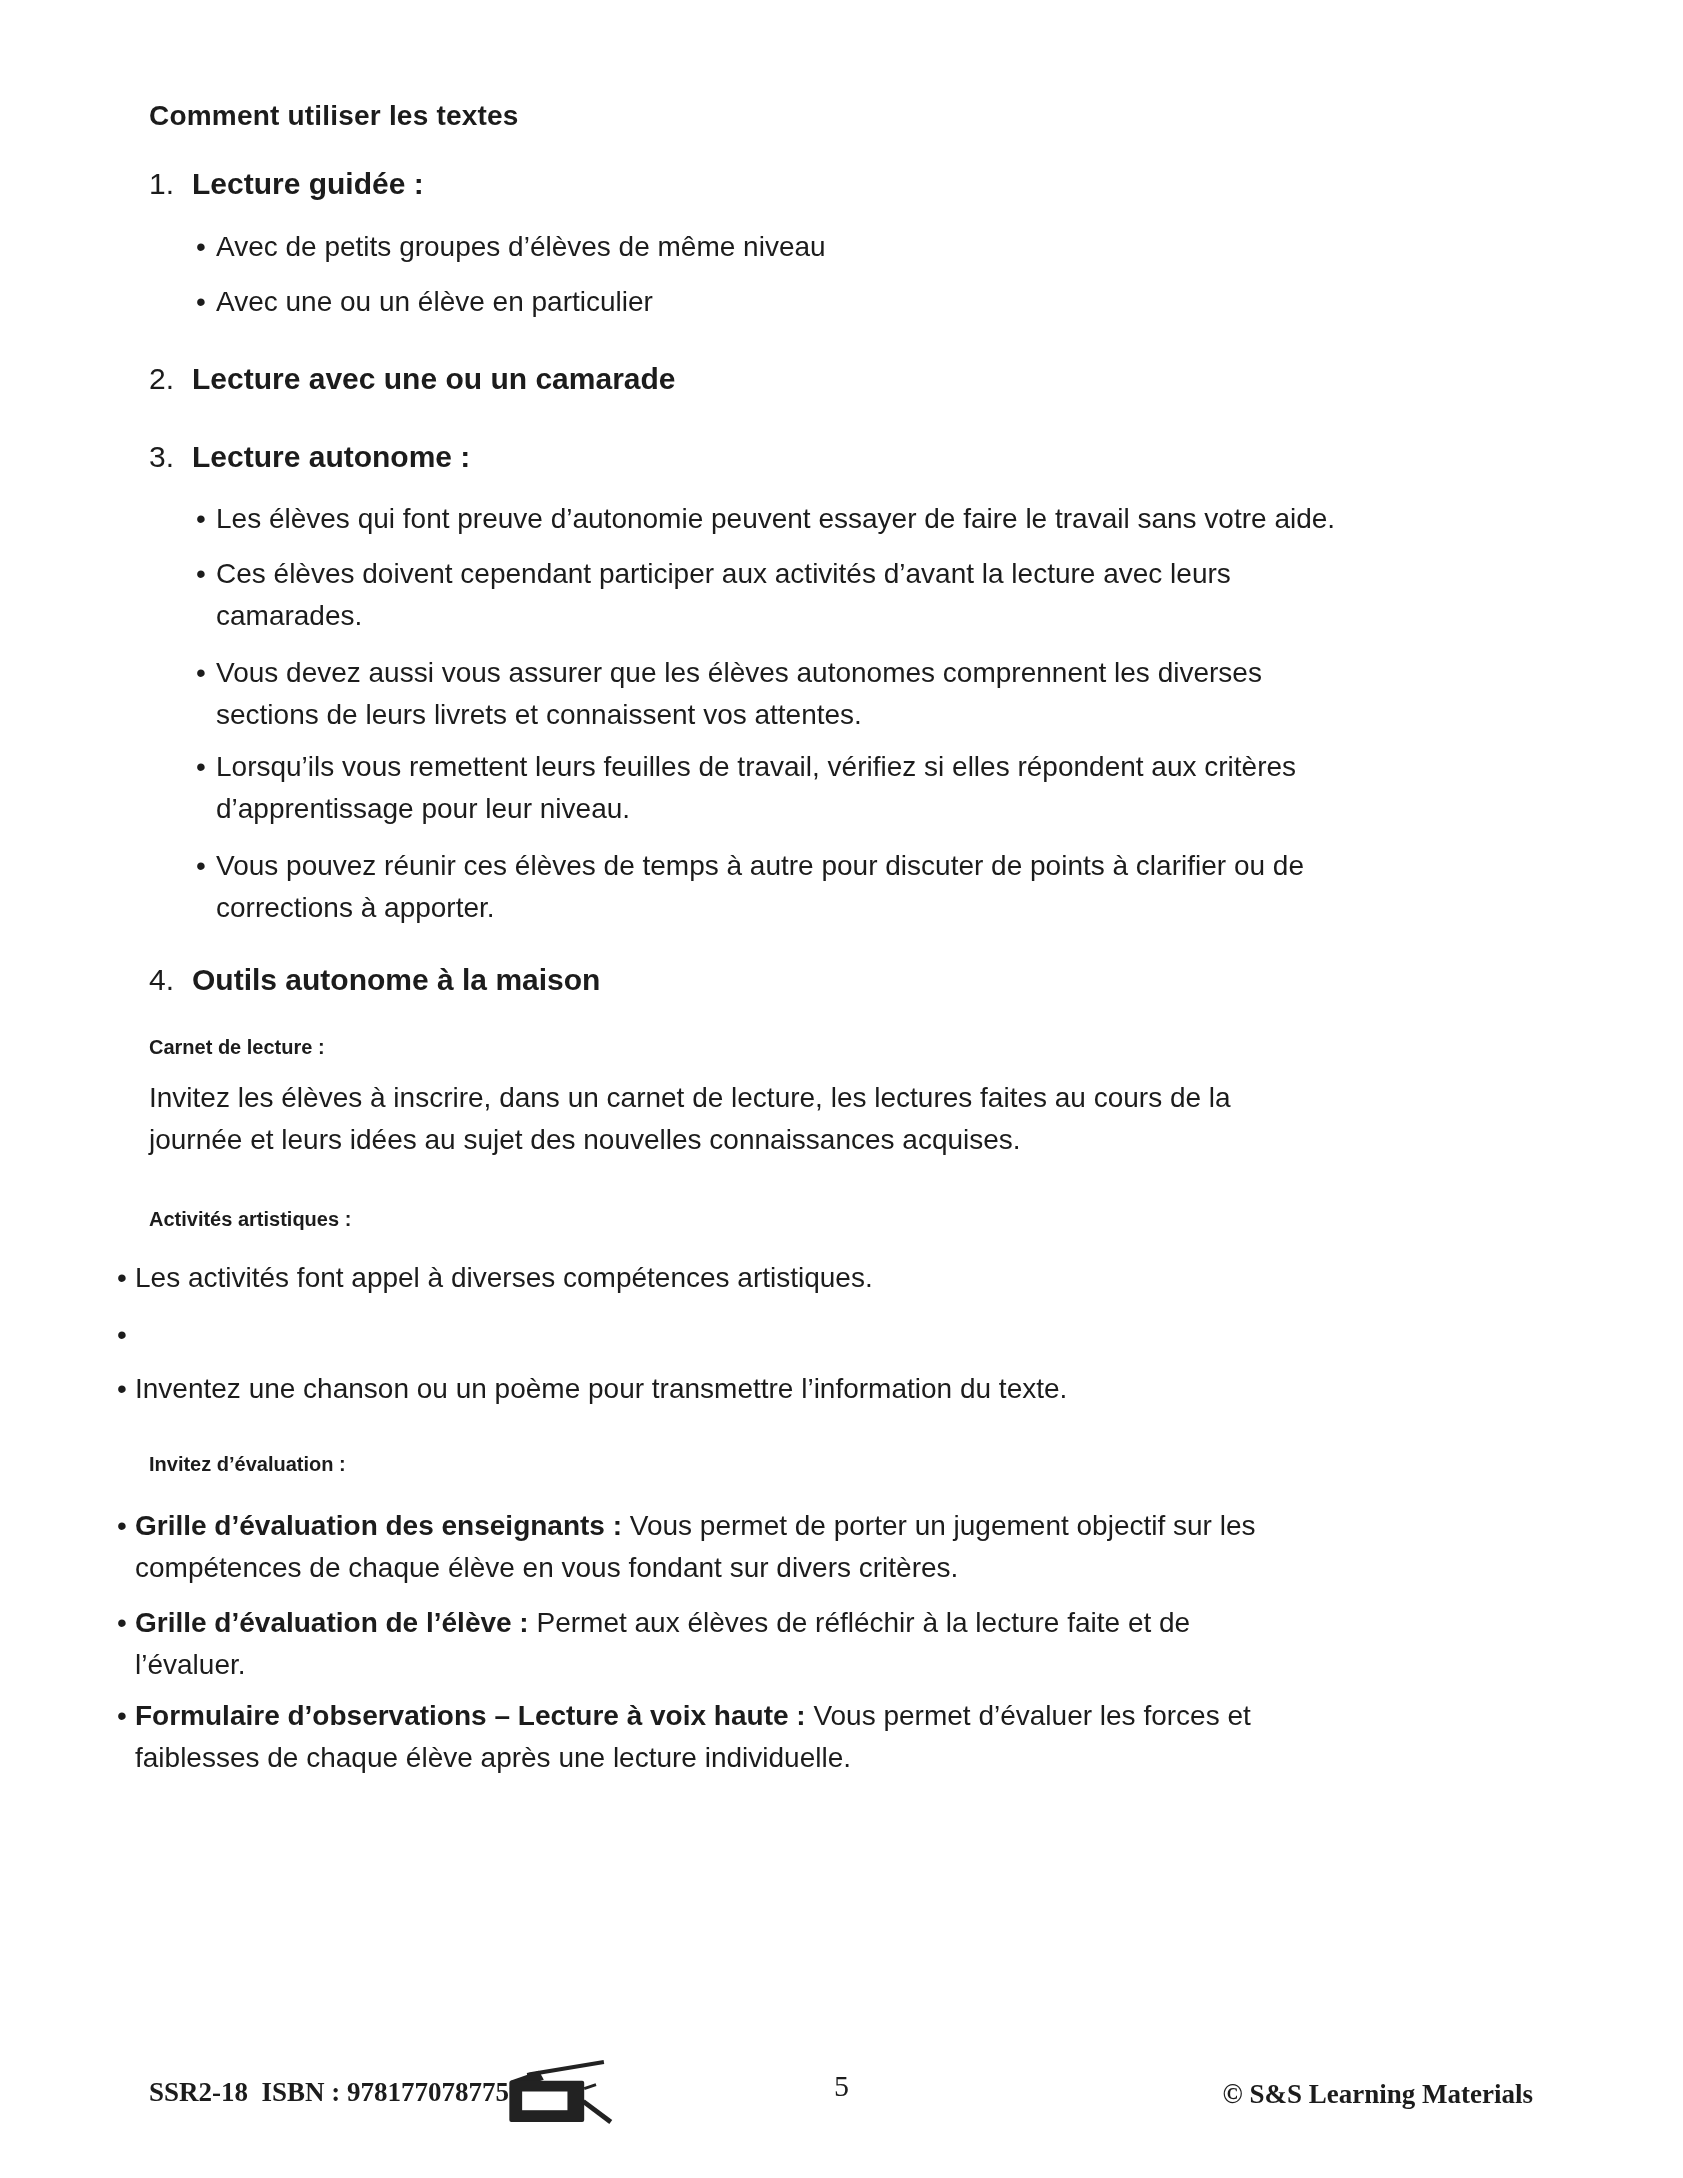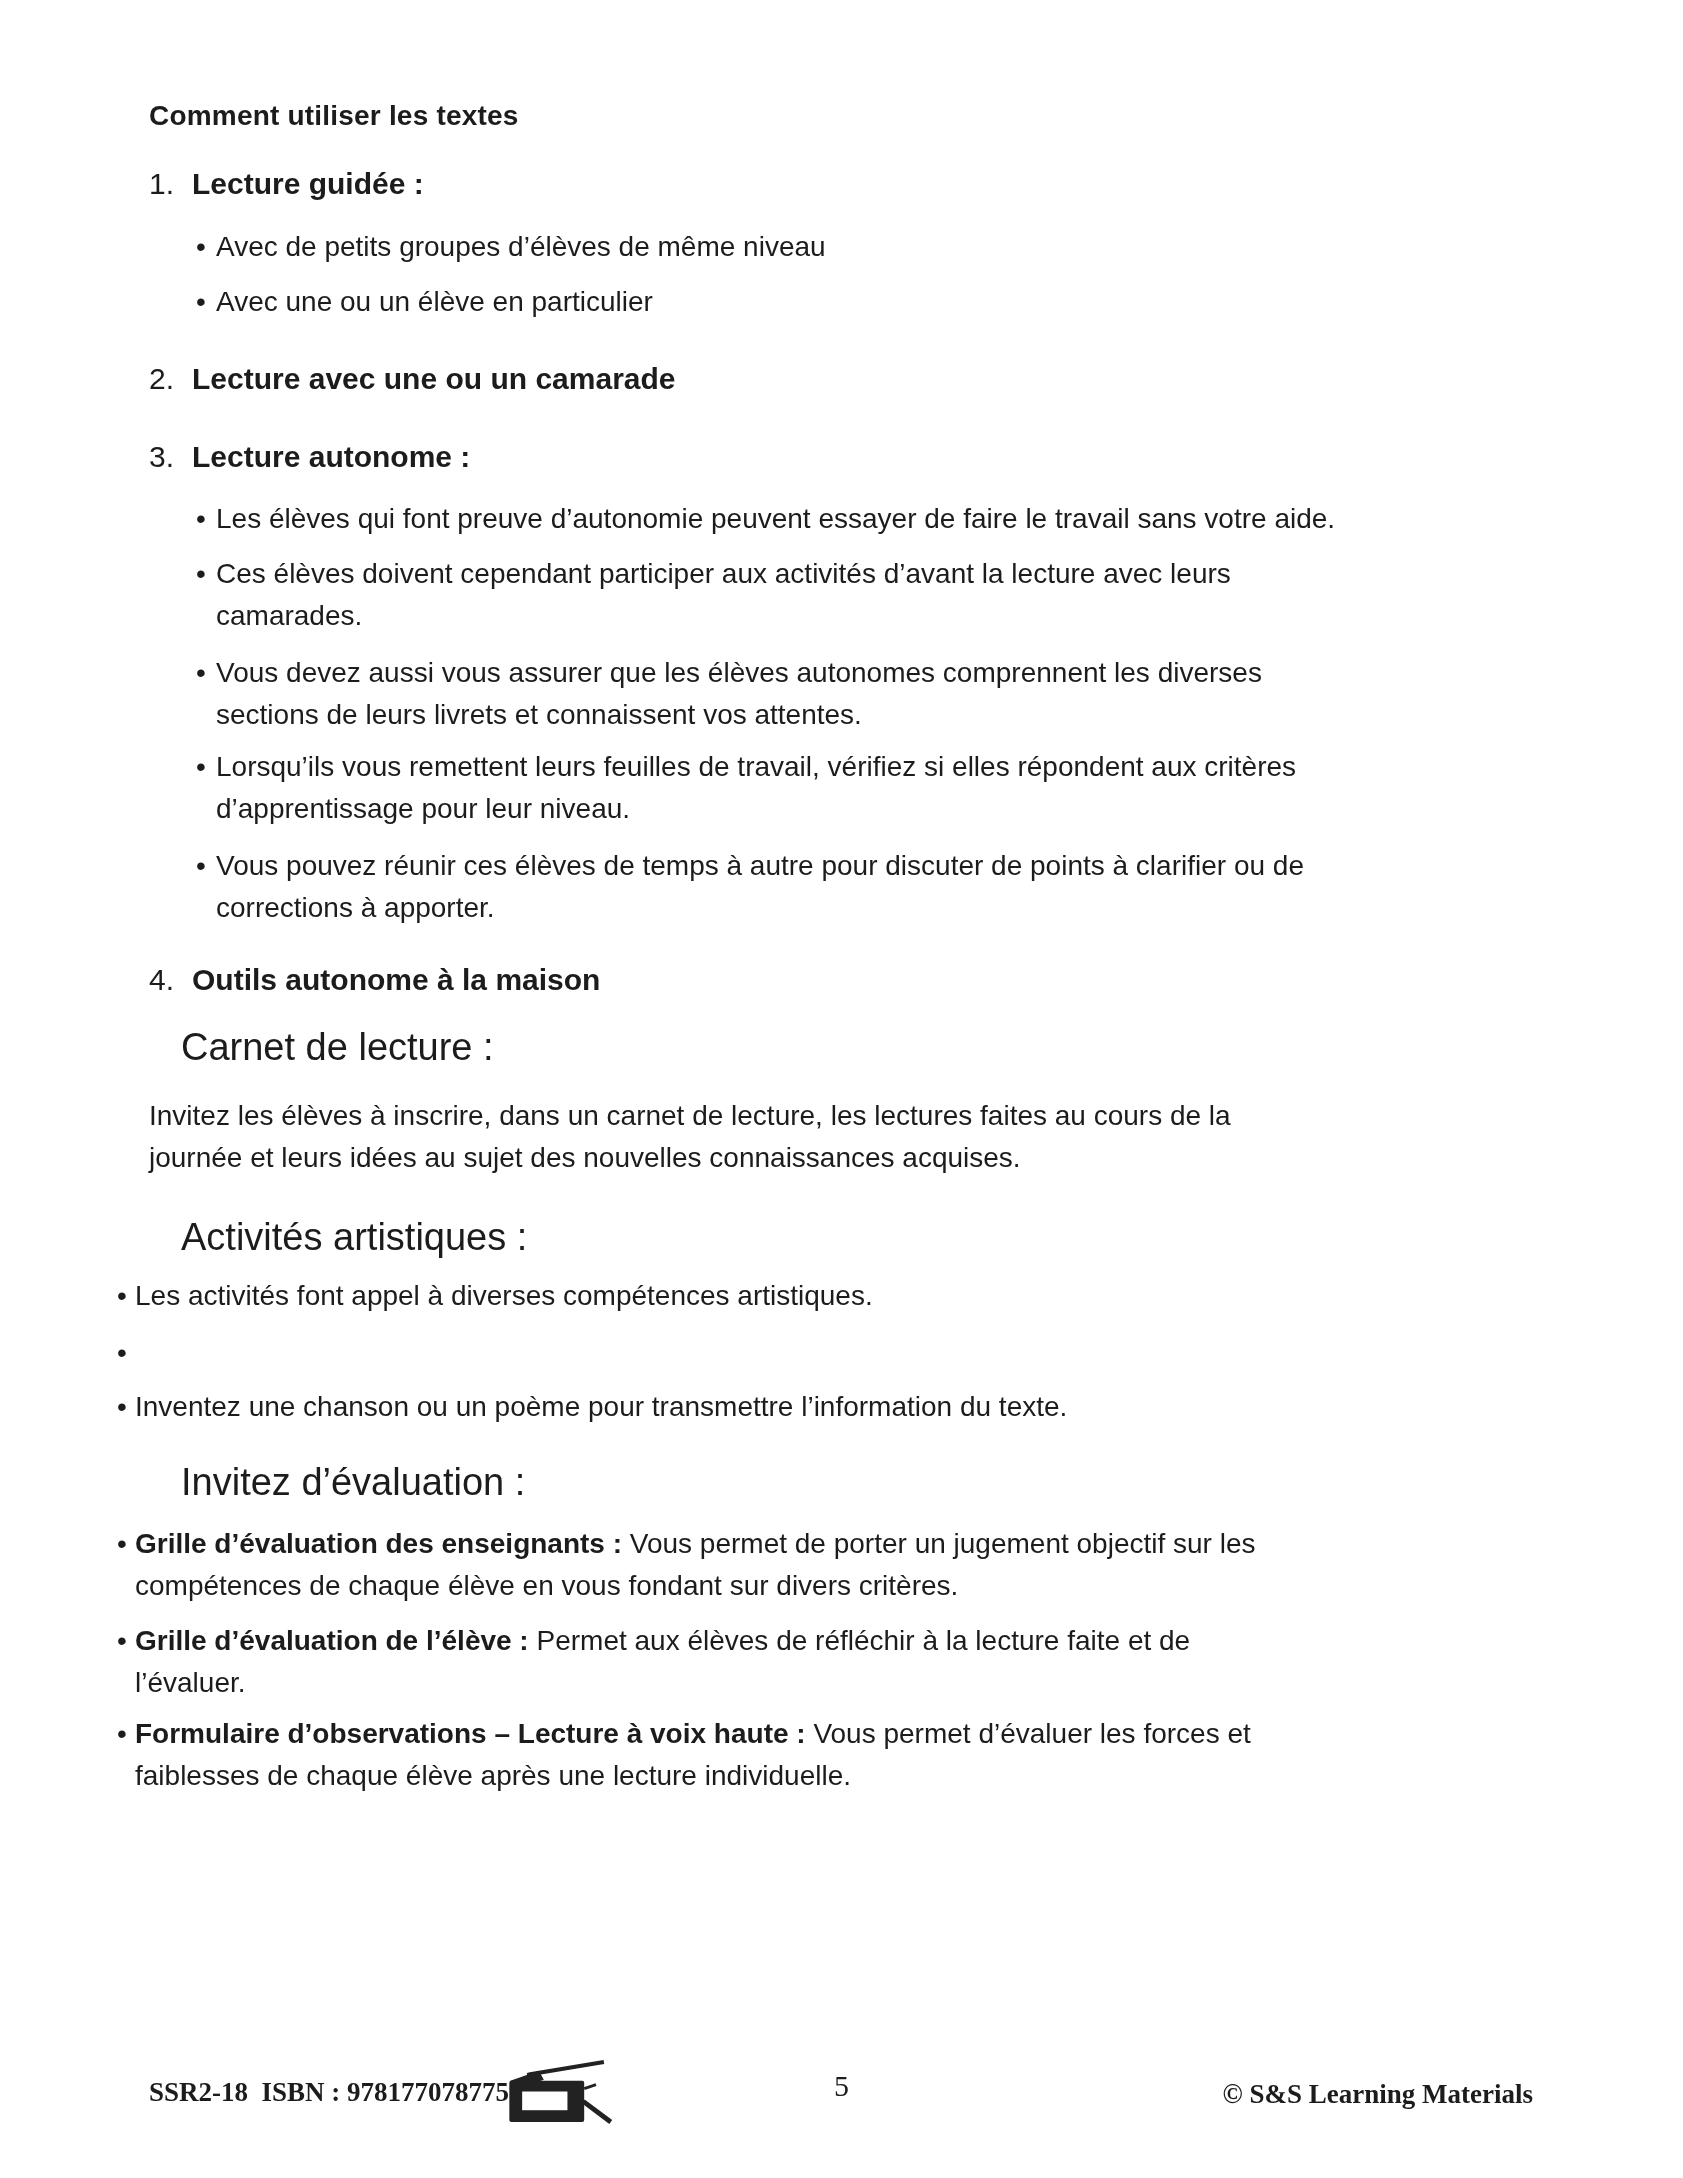--- a/index.html
+++ b/index.html
@@ -11,21 +11,21 @@
     position:relative;
     overflow:hidden;
   }
   .page { position:absolute; inset:0; padding:94px 0 0 149px; box-sizing:border-box; }
 
   .title { font-size:28px; font-weight:bold; line-height:44px; margin:0; letter-spacing:0.2px; }
 
   .numhead { display:flex; font-weight:bold; font-size:30px; line-height:44px; }
   .numhead .num { flex:none; width:43px; font-weight:normal; }
 
-  .subhead { font-weight:normal; font-size:38px; line-height:44px;margin-left:32px; }
+  .subhead { font-weight:bold; font-size:20px; line-height:44px; }
 
   .para { font-size:28px; line-height:42px; }
 
   .bullet { display:flex; font-size:28px; line-height:42px; }
   .bullet .dot { flex:none; }
   .bullet.a { margin-left:47px; }
   .bullet.a .dot { width:20px; }
   .bullet.b { margin-left:-32px; }
   .bullet.b .dot { width:18px; }
   .lines .ln { display:block; }
@@ -113,21 +113,21 @@
       <span class="ln">corrections à apporter.</span>
     </div>
   </div>
 
   <div class="numhead" style="margin-top:29px">
     <span class="num">4.</span>
     <span class="htext">Outils autonome à la maison</span>
   </div>
 
   <div class="subhead" style="margin-top:23px">Carnet de lecture :</div>
-  <div class="para" style="margin-top:26px">
+  <div class="para" style="margin-top:8px">
     <span class="lines">
       <span class="ln">Invitez les élèves à inscrire, dans un carnet de lecture, les lectures faites au cours de la</span>
       <span class="ln">journée et leurs idées au sujet des nouvelles connaissances acquises.</span>
     </span>
   </div>
 
   <div class="subhead" style="margin-top:36px">Activités artistiques :</div>
   <div class="bullet b" style="margin-top:16px">
     <span class="dot">•</span>
     <div class="lines">

